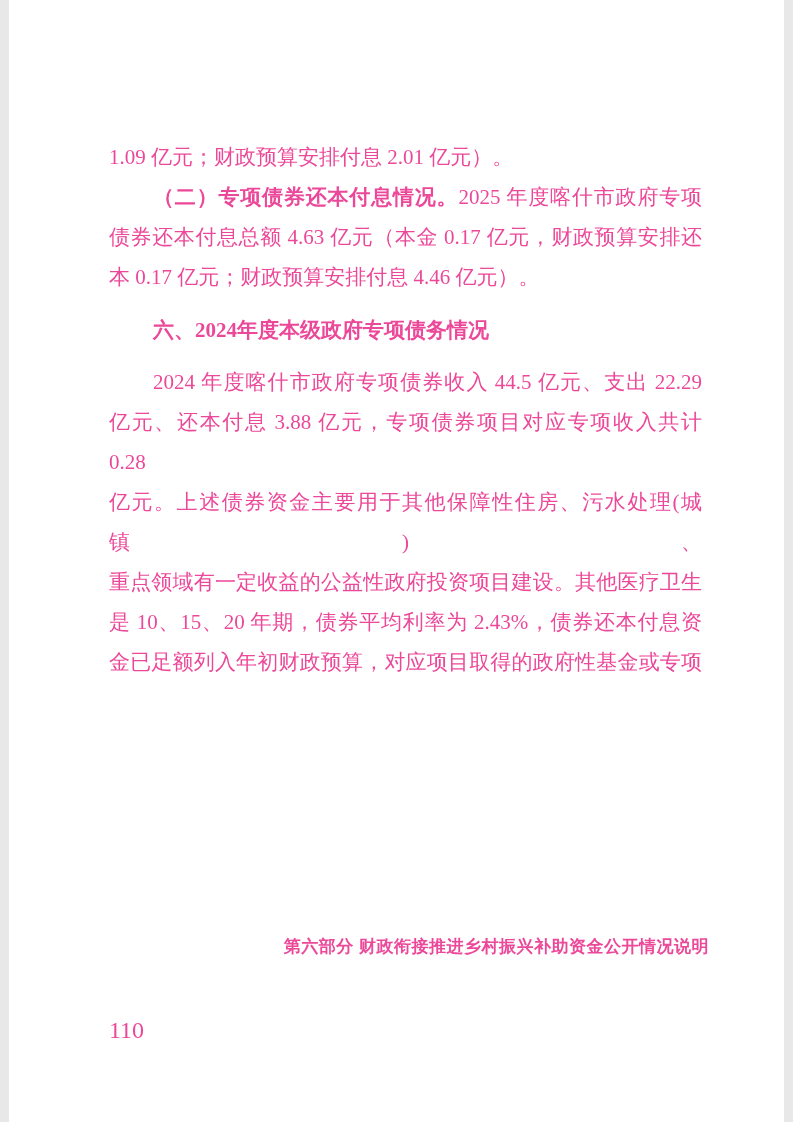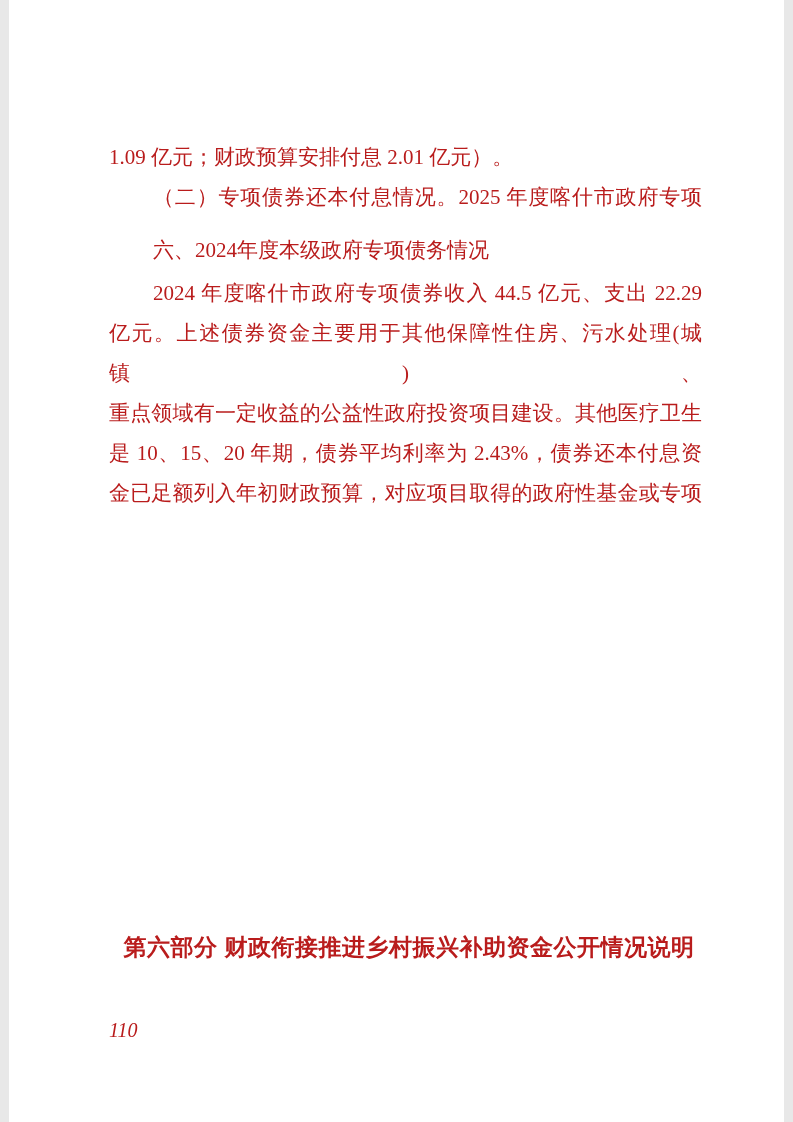--- a/index.html
+++ b/index.html
@@ -8,21 +8,21 @@
     background: #e8e8e8;
   }
   .page {
     position: relative;
     width: 775px;
     height: 1122px;
     margin: 0 auto;
     background: #ffffff;
     overflow: hidden;
     font-family: "Liberation Serif", "DejaVu Serif", serif;
-    color: #b91c1c;
+    color: #ec4899;
   }
   .body-text {
     position: absolute;
     left: 100px;
     top: 137px;
     width: 593px;
   }
   .line {
     font-size: 21px;
     line-height: 40px;
@@ -31,57 +31,59 @@
     white-space: normal;
   }
   .line.last {
     text-align-last: left;
   }
   .line.indent {
     text-indent: 44px;
   }
   .line.heading {
     margin-top: 13px;
-    margin-bottom: 3px;
+    margin-bottom: 12px;
     font-weight: bold;
     text-align-last: left;
   }
   .line .bold {
-    font-weight: normal;
+    font-weight: bold;
   }
   .section-title {
     position: absolute;
     left: 100px;
     top: 932px;
     width: 600px;
-    text-align: center;
+    text-align: right;
     font-family: "Liberation Sans", "DejaVu Sans", sans-serif;
     font-weight: bold;
-    font-size: 23px;
+    font-size: 17px;
     line-height: 30px;
     letter-spacing: 0.5px;
   }
   .page-number {
     position: absolute;
     left: 100px;
     top: 1017px;
-    font-size: 20px;
+    font-size: 24px;
     line-height: 26px;
-    font-style: italic;
   }
 </style>
 </head>
 <body>
 
 <div class="page">
   <div class="body-text">
       <div class="line last"><span>1.09 亿元；财政预算安排付息 2.01 亿元）。</span></div>
       <div class="line indent"><span class="bold">（二）专项债券还本付息情况。</span><span>2025 年度喀什市政府专项</span></div>
+      <div class="line"><span>债券还本付息总额 4.63 亿元（本金 0.17 亿元，财政预算安排还</span></div>
+      <div class="line last"><span>本 0.17 亿元；财政预算安排付息 4.46 亿元）。</span></div>
       <div class="line heading last indent"><span class="bold">六、2024年度本级政府专项债务情况</span></div>
       <div class="line indent"><span>2024 年度喀什市政府专项债券收入 44.5 亿元、支出 22.29</span></div>
+      <div class="line"><span>亿元、还本付息 3.88 亿元，专项债券项目对应专项收入共计 0.28</span></div>
       <div class="line"><span>亿元。上述债券资金主要用于其他保障性住房、污水处理(城镇)、</span></div>
       <div class="line"><span>重点领域有一定收益的公益性政府投资项目建设。其他医疗卫生</span></div>
       <div class="line"><span>是 10、15、20 年期，债券平均利率为 2.43%，债券还本付息资</span></div>
       <div class="line"><span>金已足额列入年初财政预算，对应项目取得的政府性基金或专项</span></div>
     </div>
   <div class="section-title">第六部分  财政衔接推进乡村振兴补助资金公开情况说明</div>
   <div class="page-number">110</div>
 </div>
 
 </body></html>

